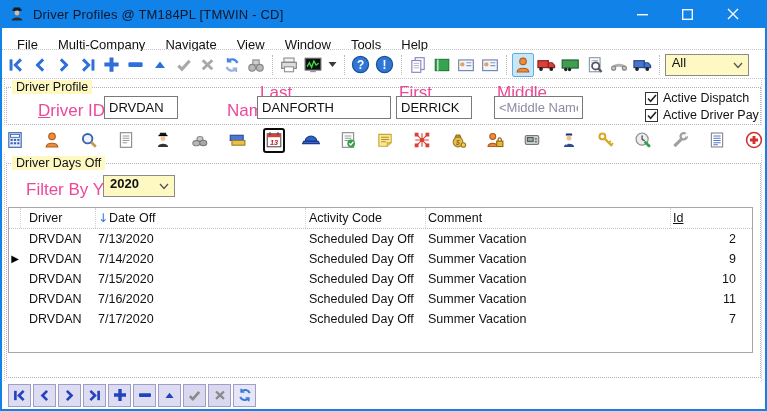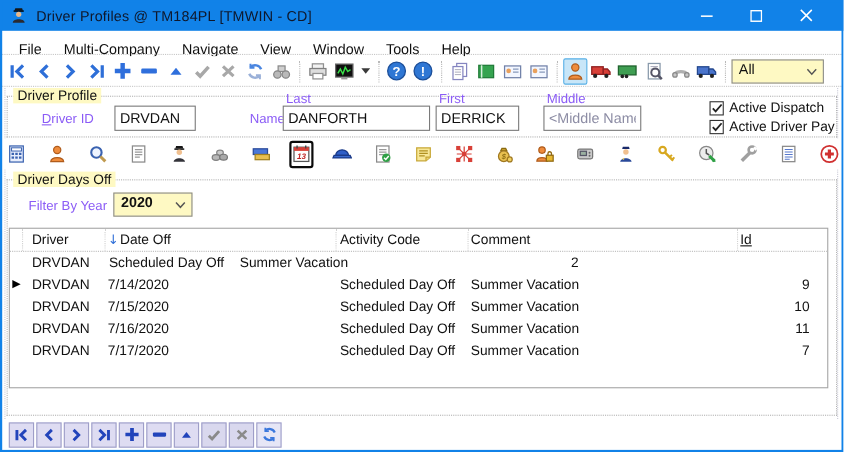--- a/index.html
+++ b/index.html
@@ -33,21 +33,21 @@
   .toolbar2 { position:absolute; left:2px; top:126px; width:763px; height:28px; display:flex; align-items:center; gap:15px; padding-left:2px; background:#fff; z-index:6;font-style:italic; }
   .tbtn2 { width:25px; height:25px; display:flex; align-items:center; justify-content:center; border:1px solid transparent; }
   .tbtn2.focused { border:2px solid #0a0a0a; border-radius:3px; }
 
   
   .group { position:absolute; border:1px dotted #b2b2b2; background:transparent; z-index:2; }
   .group > .glabel { position:absolute; top:-8px; left:5px; background:#fef9c3; padding:0 4px; font-size:12.5px; color:#111; }
   .g-profile { left:6px; top:87px; width:755px; height:38px; }
   .g-daysoff { left:6px; top:163px; width:755px; height:215px; }
 
-  .lbl { position:absolute; font-size:12px; color:#8b5cf6; white-space:nowrap; z-index:8; }
+  .lbl { position:absolute; font-size:17px; color:#ec4899; white-space:nowrap; z-index:8; }
   .txt { position:absolute; height:23px; border:1px solid #7a7a7a; background:#fff; font-family:"Liberation Sans",sans-serif; font-size:13px; color:#111; padding:0 4px; z-index:8; }
   .txt::placeholder { color:#8c8ca4; opacity:1; }
 
   .chkrow { position:absolute; display:flex; align-items:center; gap:5px; z-index:8; }
   .chkbox { width:13px; height:13px; border:1px solid #333; background:#fff; display:flex; align-items:center; justify-content:center; }
   .chklbl { font-size:12.5px; color:#111; }
 
   
   .grid { position:absolute; left:8px; top:207px; width:745px; height:146px; border:1px solid #a6a6a6; background:#fff; z-index:8; font-size:12.5px; color:#111; }
   .thead { display:flex; height:21px; border-bottom:1px dotted #c2c2c2; }
@@ -513,20 +513,21 @@
           <span class="sort-arrow">↓</span>
           <span>Date Off</span>
         </div>
       <div class="cell c3">Activity Code</div>
       <div class="cell c4">Comment</div>
       <div class="cell c5" style="text-align:right; padding-left:2px;text-decoration:underline;">Id</div>
     </div>
     <div class="trow">
       <div class="cell c0"></div>
       <div class="cell c1">DRVDAN</div>
+      <div class="cell c2">7/13/2020</div>
       <div class="cell c3">Scheduled Day Off</div>
       <div class="cell c4">Summer Vacation</div>
       <div class="cell c5">2</div>
     </div>
     <div class="trow">
       <div class="cell c0">
           <span class="rec-arrow">▶</span>
         </div>
       <div class="cell c1">DRVDAN</div>
       <div class="cell c2">7/14/2020</div>

